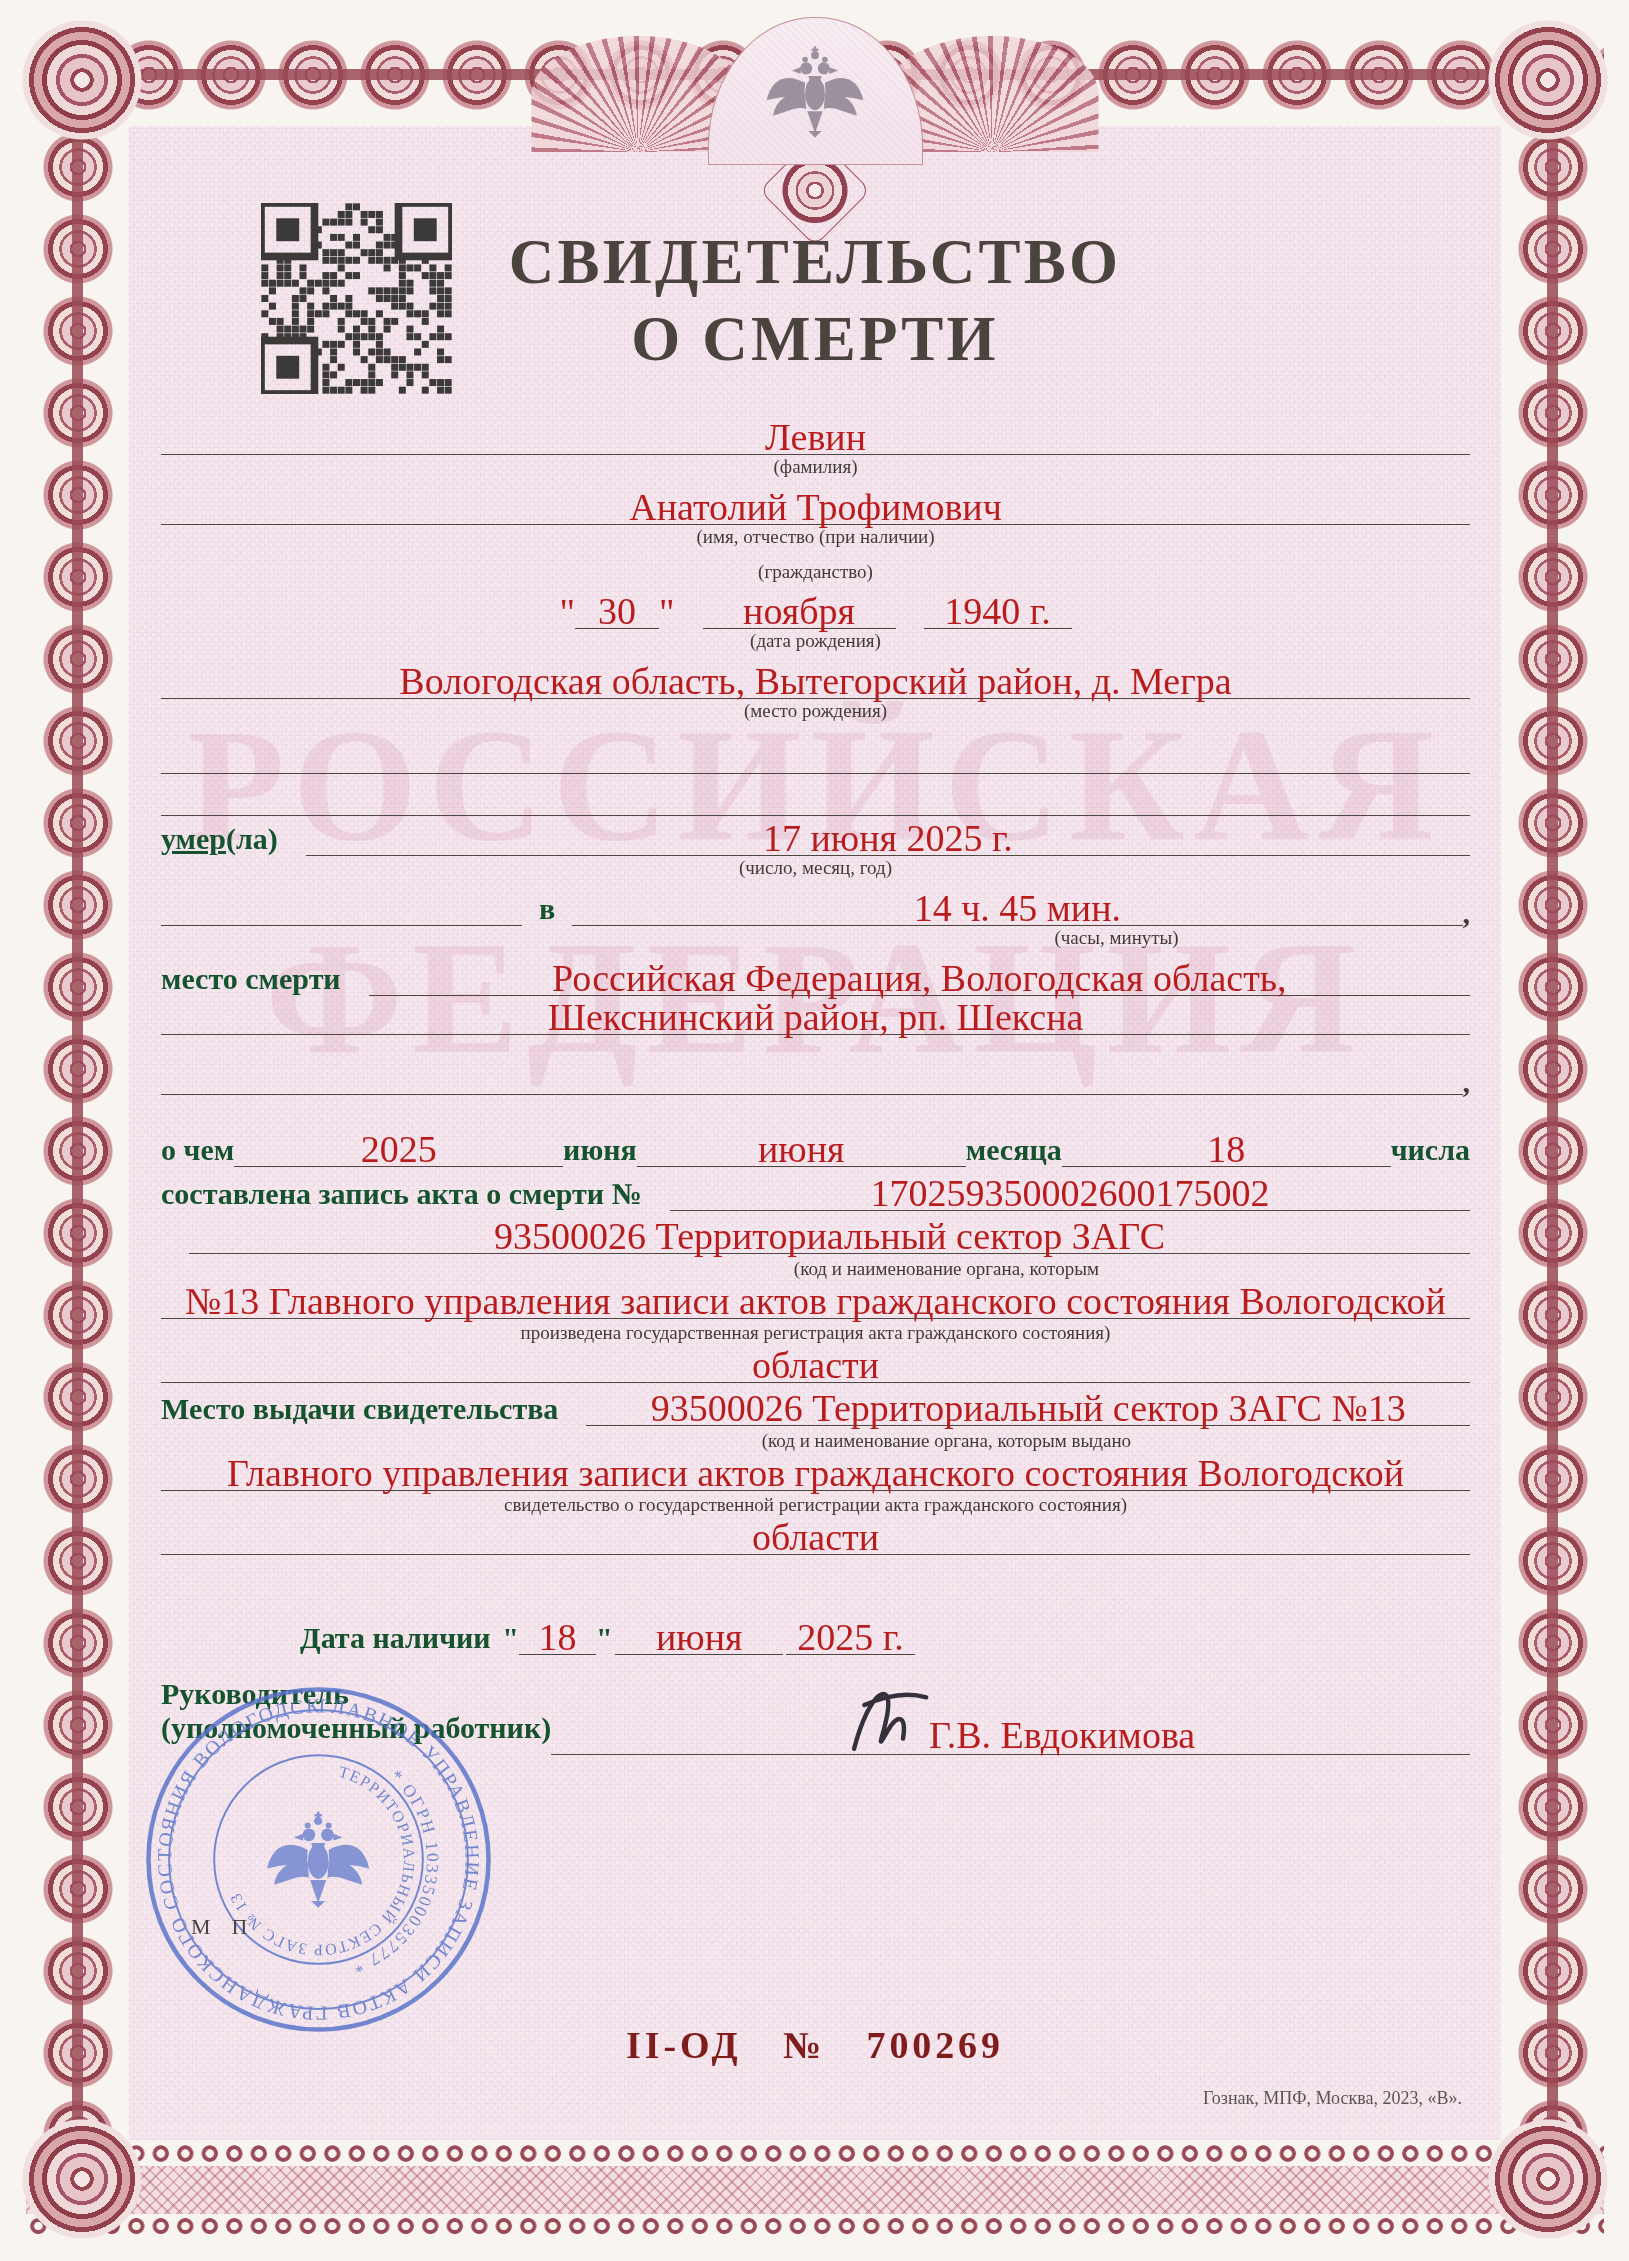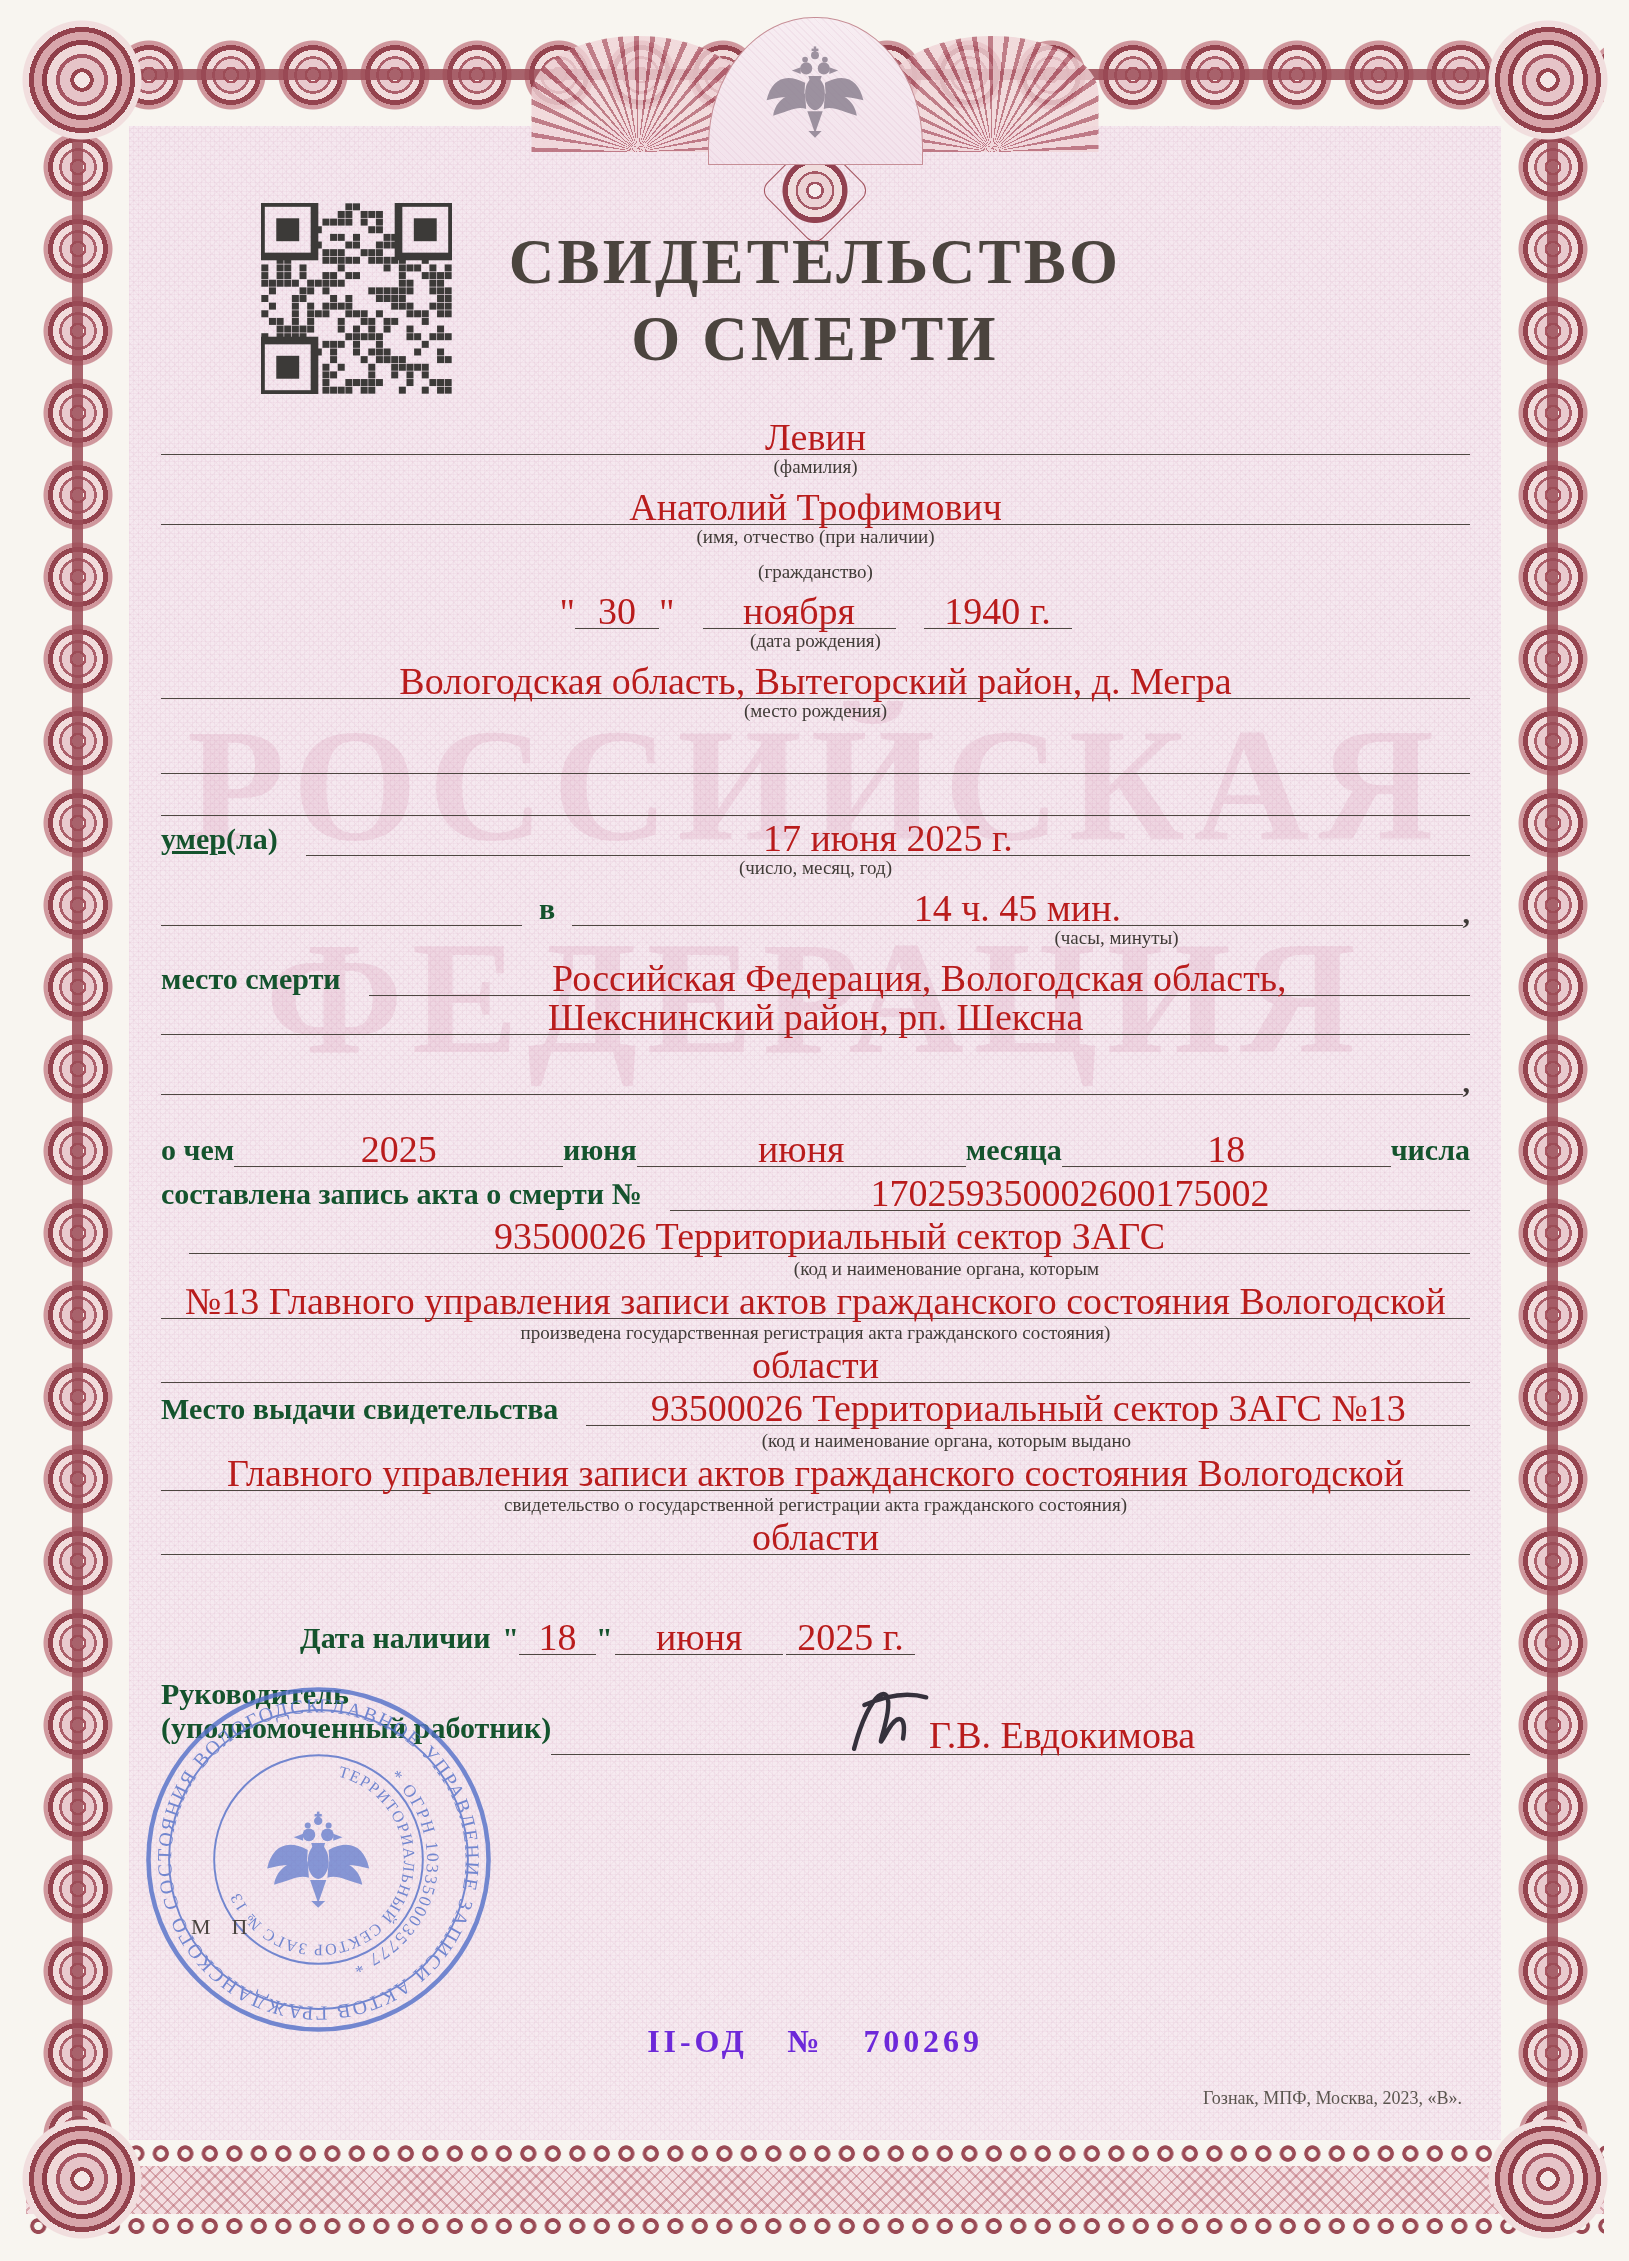--- a/index.html
+++ b/index.html
@@ -93,21 +93,21 @@
   .u{flex:1;border-bottom:1.9px solid #4e4741;text-align:center;}
   .blank{height:36px;border-bottom:1.9px solid #4e4741;margin-bottom:5.2px;}
   .comma{font-weight:bold;font-size:30px;line-height:26px;}
   .segspace{width:28px;}
   
   .stamp{position:absolute;left:143px;top:1684px;width:351px;height:351px;z-index:6;opacity:.82;}
   .mp{position:absolute;left:191px;top:1914px;z-index:7;font-size:22px;letter-spacing:7.7px;color:#4a4540;}
   
   .series{
     position:absolute;left:50%;transform:translateX(-50%);top:2023px;z-index:5;white-space:nowrap;
-    color:#6d28d9;font-weight:bold;font-size:32px;letter-spacing:3.9px;
+    color:#7f1d1d;font-weight:bold;font-size:38px;letter-spacing:3.9px;
   }
   .series span{margin:0 14px;}
   .gosznak{position:absolute;right:168px;top:2088px;z-index:5;font-size:18px;color:#5a544e;}
   .sig-svg{position:absolute;left:31%;bottom:-3.9px;}
   .hidden-defs{position:absolute;width:0;height:0;overflow:hidden;}
 </style>
 </head>
 <body>
 
 <svg class="hidden-defs" aria-hidden="true">

